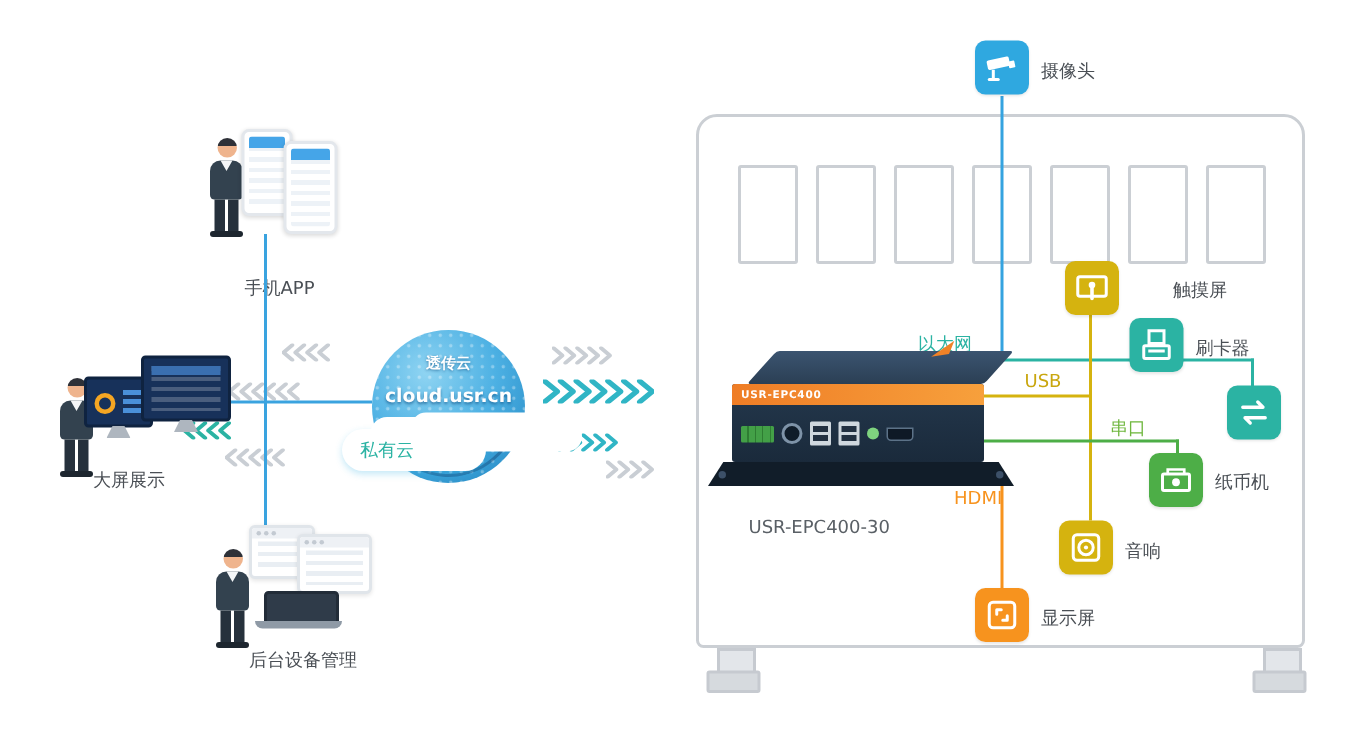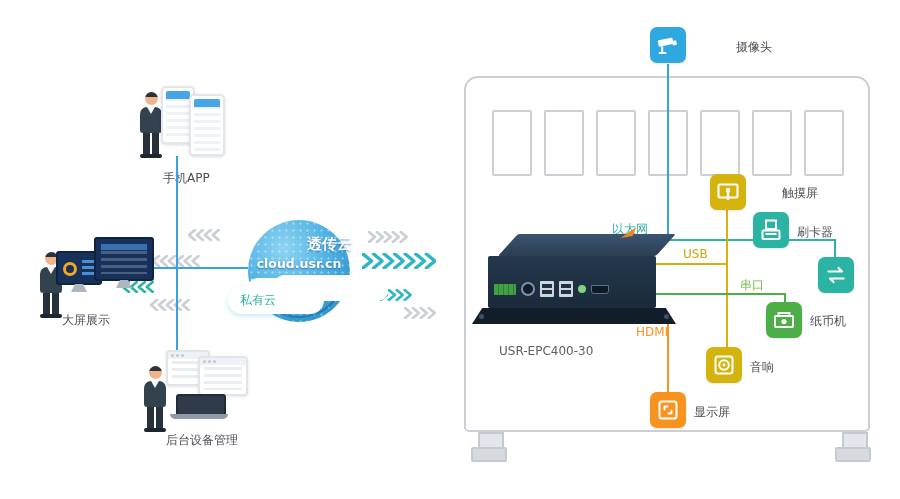--- a/index.html
+++ b/index.html
@@ -38,22 +38,22 @@
              radial-gradient(circle, rgba(255,255,255,.33) 1px, transparent 1.4px),
              radial-gradient(circle at 35% 28%, #8fd4f2, #4cb0e3 48%, #1f84c0 100%);
            background-size:7px 7px, 100% 100%; }
   .globe::after { content:""; position:absolute; inset:4px; border-radius:50%;
                   border:2px solid transparent; border-bottom-color:rgba(20,70,120,.45);
                   transform:rotate(-18deg); }
   .puff { position:absolute; left:228px; top:286px; width:96px; height:28px; background:#fff;
           border-radius:16px; z-index:5;
           box-shadow:16px -11px 0 -3px #fff, 42px -15px 0 -4px #fff, 68px -9px 0 -4px #fff,
                      0 2px 5px rgba(41,171,226,.28); }
-  .cloud-name { position:absolute; left:246px; top:235px; width:106px; text-align:right; z-index:6;
-                color:#fff; font-weight:bold; font-size:15px; text-shadow:0 1px 2px rgba(16,80,130,.65); }
+  .cloud-name { position:absolute; left:246px; top:235px; width:106px; text-align:center; z-index:6;
+                color:#fff; font-weight:bold; font-size:10px; text-shadow:0 1px 2px rgba(16,80,130,.65); }
   .cloud-domain { position:absolute; left:246px; top:256px; width:106px; text-align:center; z-index:6;
                   color:#fff; font-weight:bold; font-size:12.5px; text-shadow:0 1px 2px rgba(16,80,130,.65); }
   .private-cloud { position:absolute; left:240px; top:292px; z-index:6; font-size:12px;
                    color:var(--teal,#2bb3a3); }
 
   
   .person { position:absolute; width:30px; z-index:4; }
   .p-head { width:13px; height:13px; border-radius:50%; margin:0 auto;
             background:linear-gradient(#2e3138 42%, #efb48d 42%); }
   .p-body { width:22px; height:26px; margin:2px auto 0; background:#33424f;
@@ -180,21 +180,21 @@
     <div class="p-body"></div>
     <div class="p-legs"></div>
     <div class="p-feet"></div>
   </div>
   <div class="phone" style="left:161px;top:86px;width:30px;height:54px">
     <div class="phone-screen"></div>
   </div>
   <div class="phone" style="left:189px;top:94px;width:32px;height:58px">
     <div class="phone-screen"></div>
   </div>
-  <div class="lbl" style="left:163px;top:170px">手机APP</div>
+  <div class="lbl" style="left:163px;top:184px">手机APP</div>
 
   <div class="person" style="left:36px;top:252px">
     <div class="p-head"></div>
     <div class="p-body"></div>
     <div class="p-legs"></div>
     <div class="p-feet"></div>
   </div>
   <div class="monitor" style="left:56px;top:251px;width:42px;height:30px">
     <span class="donut"></span>
     <span class="mbars"></span>
@@ -236,20 +236,23 @@
 
   <div class="lbl" style="left:612px;top:221px;color:var(--teal)">以太网</div>
   <div class="lbl" style="left:683px;top:247px;color:#c9a60e">USB</div>
   <div class="lbl" style="left:740px;top:277px;color:#6fb73e">串口</div>
   <div class="lbl" style="left:636px;top:325px;color:var(--orange)">HDMI</div>
 
   <div class="device">
     <div class="dev-top"></div>
     <div class="dev-bird"></div>
     <div class="dev-front">
+      <div class="dev-stripe">
+        <span class="dev-brand">USR-EPC400</span>
+      </div>
       <div class="dev-ports">
         <span class="port pt-term"></span>
         <span class="port pt-rnd"></span>
         <span class="port pt-usb"></span>
         <span class="port pt-usb"></span>
         <span class="port pt-jack"></span>
         <span class="port pt-hdmi"></span>
       </div>
     </div>
     <div class="dev-base"></div>
@@ -259,21 +262,21 @@
   <div class="tile" style="left:650px;top:27px;background:var(--blue)">
     <svg viewBox="0 0 24 24" width="24" height="24">
         <g fill="#fff">
       <rect x="2" y="6" width="15" height="6.5" rx="1.2" transform="rotate(-12 9 9)"></rect>
       <rect x="16.4" y="7.6" width="4.2" height="4.6" rx="0.6" transform="rotate(-12 18.5 10)"></rect>
       <rect x="5.2" y="13.5" width="2" height="6"></rect>
           <rect x="2.5" y="19" width="8" height="2" rx="1"></rect>
     </g>
       </svg>
   </div>
-  <div class="lbl" style="left:736px;top:39px">摄像头</div>
+  <div class="lbl" style="left:694px;top:39px">摄像头</div>
 
   <div class="tile" style="left:710px;top:174px;background:var(--yellow)">
     <svg viewBox="0 0 24 24" width="24" height="24" fill="none" stroke="#fff" stroke-width="2">
       <rect x="2.5" y="4.5" width="19" height="13" rx="1.5"></rect>
       <circle cx="12" cy="10" r="2.2" fill="#fff" stroke="none"></circle>
       <path d="M12 10v9" stroke-width="2.4" stroke-linecap="round"></path>
     </svg>
   </div>
   <div class="lbl" style="left:782px;top:185px">触摸屏</div>
 

